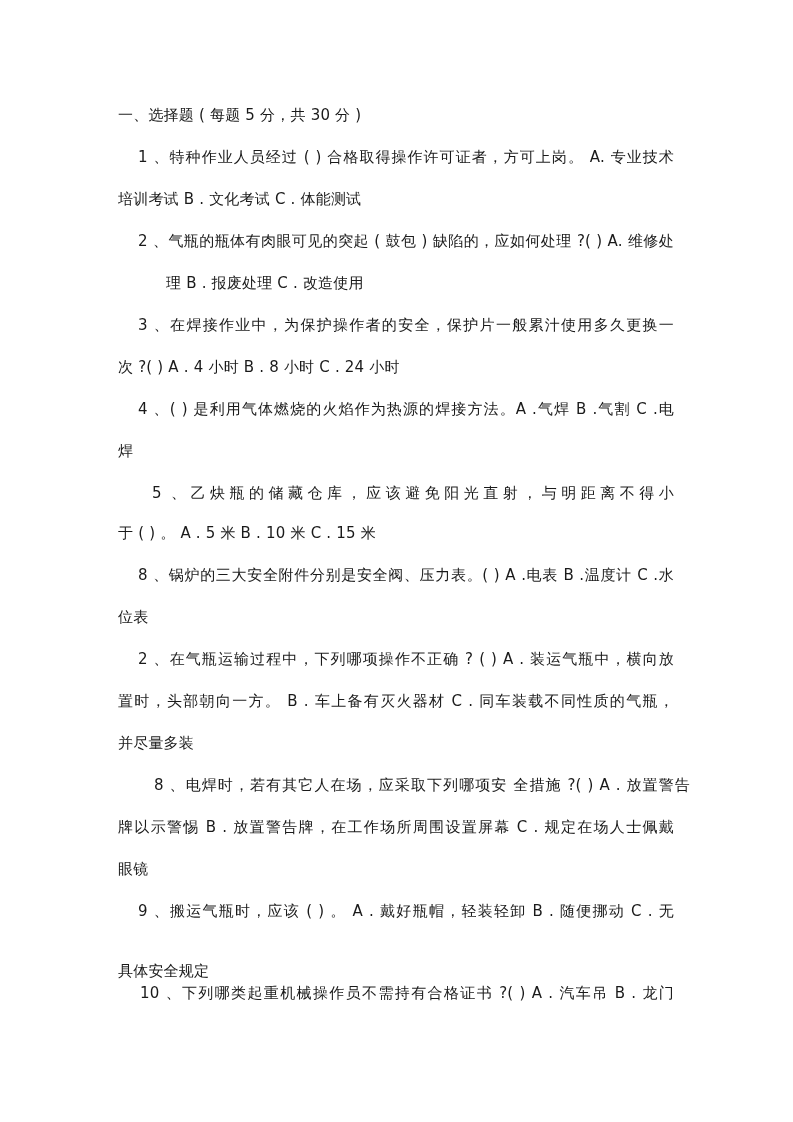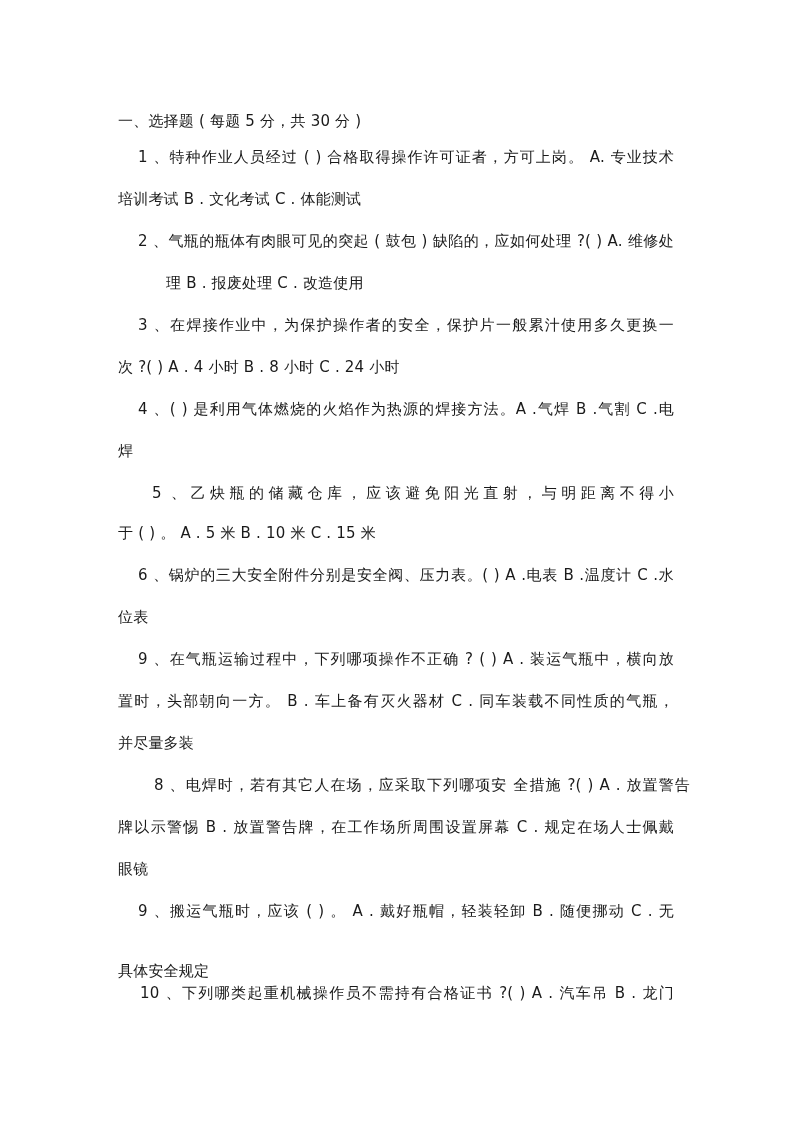--- a/index.html
+++ b/index.html
@@ -34,41 +34,41 @@
       width: 556px;
       text-align-last: justify;
       text-align: justify;
       white-space: normal;
     }
   </style>
 </head>
 <body>
 
 <div class="page">
-  <div class="line" style="top:6px;">一、选择题 ( 每题 5 分，共 30 分 )</div>
+  <div class="line" style="top:0px;">一、选择题 ( 每题 5 分，共 30 分 )</div>
 
   <div class="line justify" style="top:42px; left:20px; width:536px;">1 、特种作业人员经过 ( ) 合格取得操作许可证者，方可上岗。 A. 专业技术</div>
   <div class="line" style="top:84px;">培训考试  B  . 文化考试  C  . 体能测试</div>
 
   <div class="line justify" style="top:126px; left:20px; width:536px;">2 、气瓶的瓶体有肉眼可见的突起 ( 鼓包 ) 缺陷的，应如何处理 ?( ) A. 维修处</div>
   <div class="line" style="top:168px;margin-left:48px;">理  B  . 报废处理  C  . 改造使用</div>
 
   <div class="line justify" style="top:210px; left:20px; width:536px;">3 、在焊接作业中，为保护操作者的安全，保护片一般累汁使用多久更换一</div>
   <div class="line" style="top:252px;">次 ?( ) A  .  4 小时  B  .  8 小时  C  .  24 小时</div>
 
   <div class="line justify" style="top:294px; left:20px; width:536px;">4 、( ) 是利用气体燃烧的火焰作为热源的焊接方法。A  .气焊  B  .气割  C  .电</div>
   <div class="line" style="top:336px;">焊</div>
 
   <div class="line justify" style="top:378px; left:34px; width:522px;">5 、乙炔瓶的储藏仓库，应该避免阳光直射，与明距离不得小</div>
   <div class="line" style="top:418px;">于 ( ) 。 A  .  5 米  B  .  10 米  C  .  15 米</div>
 
-  <div class="line justify" style="top:460px; left:20px; width:536px;">6 、锅炉的三大安全附件分别是安全阀、压力表。( ) A  .电表  B  .温度计  C  .水</div>
+  <div class="line justify" style="top:460px; left:20px; width:536px;">8 、锅炉的三大安全附件分别是安全阀、压力表。( ) A  .电表  B  .温度计  C  .水</div>
   <div class="line" style="top:502px;text-align:right;">位表</div>
 
-  <div class="line justify" style="top:544px; left:20px; width:536px;">9 、在气瓶运输过程中，下列哪项操作不正确 ? ( ) A  . 装运气瓶中，横向放</div>
+  <div class="line justify" style="top:544px; left:20px; width:536px;">2 、在气瓶运输过程中，下列哪项操作不正确 ? ( ) A  . 装运气瓶中，横向放</div>
   <div class="line justify" style="top:586px;">置时，头部朝向一方。 B  . 车上备有灭火器材  C  . 同车装载不同性质的气瓶，</div>
   <div class="line" style="top:628px;">并尽量多装</div>
 
   <div class="line justify" style="top:670px; left:36px; width:536px;">8 、电焊时，若有其它人在场，应采取下列哪项安   全措施 ?( ) A  . 放置警告</div>
   <div class="line justify" style="top:712px;">牌以示警惕  B  . 放置警告牌，在工作场所周围设置屏幕  C  . 规定在场人士佩戴</div>
   <div class="line" style="top:754px;">眼镜</div>
 
   <div class="line justify" style="top:796px; left:20px; width:536px;">9 、搬运气瓶时，应该 ( ) 。 A  . 戴好瓶帽，轻装轻卸  B  . 随便挪动  C  . 无</div>
   <div class="line" style="top:836px;margin-top:20px;">具体安全规定</div>
 

